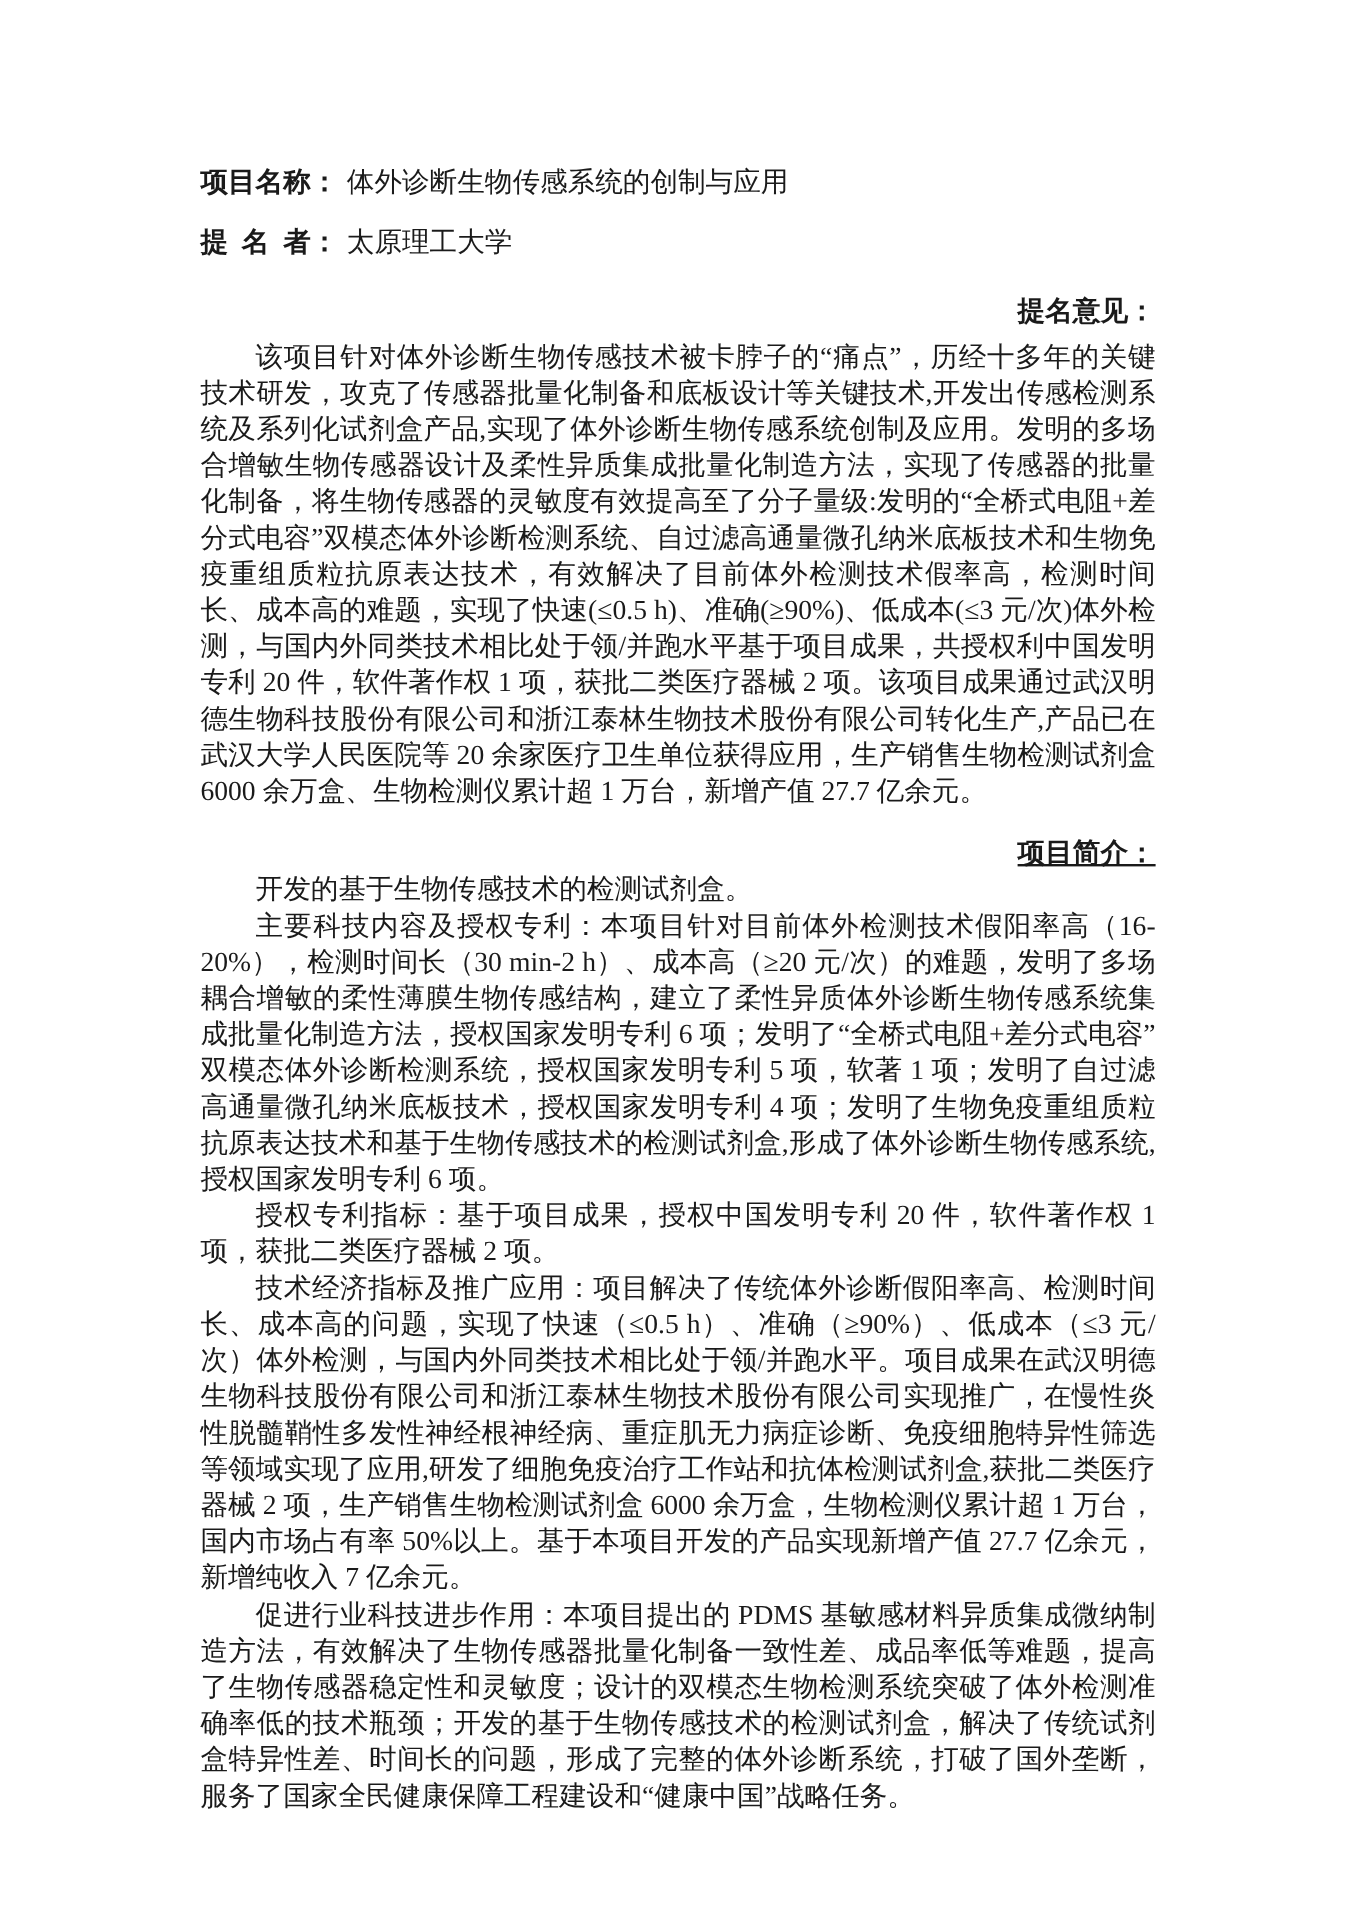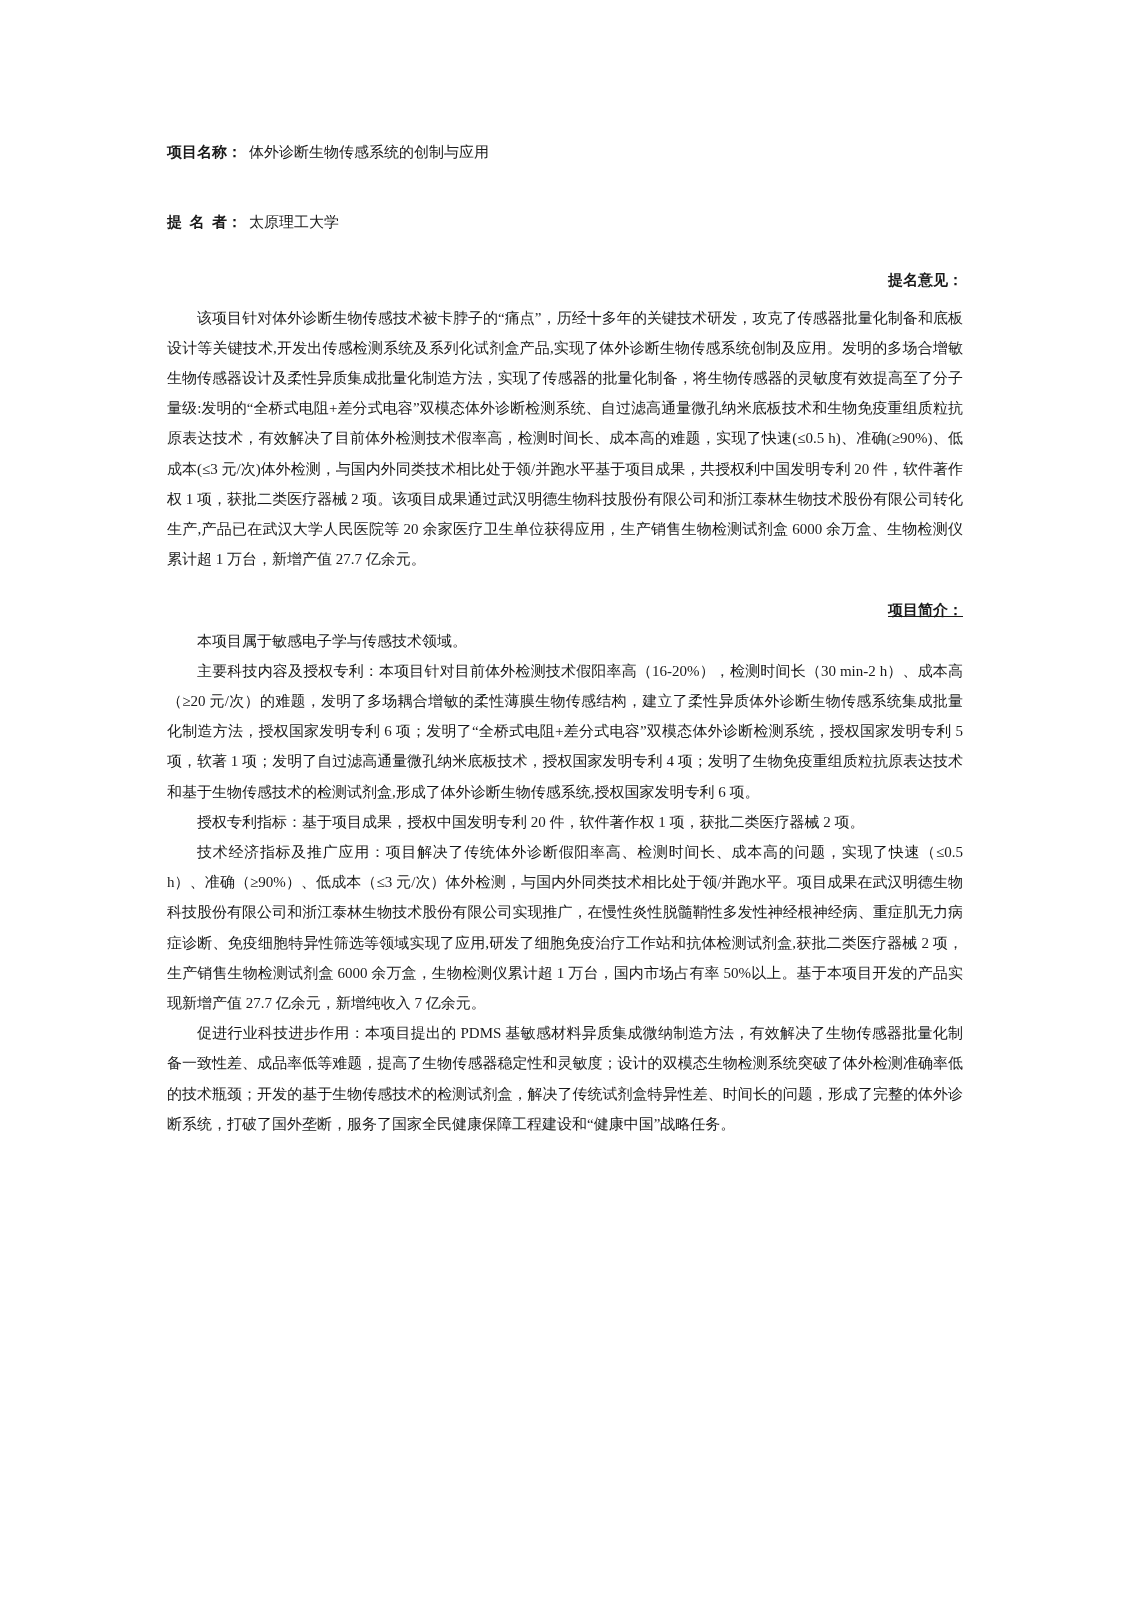--- a/index.html
+++ b/index.html
@@ -16,27 +16,27 @@
   }
   .page {
     box-sizing: border-box;
     width: 1131px;
     height: 1600px;
     padding: 137px 168px 0 167px;
     background: #ffffff;
   }
   .line, .body-p, .sec-heading {
     margin: 0;
-    font-size: 15px;
+    font-size: 23px;
     line-height: 30.2px;
     text-align: justify;
   }
   .b { font-weight: bold; }
   .head-line .b { margin-right: 7px; }
-  .line-nominator { margin-top: 40px; }
+  .line-nominator { margin-top: 20px; }
   .sec-heading {
     font-weight: bold;
     text-align: right;
   }
   .opinion-heading { margin-top: 28px; }
   .intro-heading { margin-top: 21px; text-decoration: underline; }
   .body-p { text-indent: 2em; }
   .first-after-heading { margin-top: 7px; }
 </style>
 </head>
@@ -51,19 +51,19 @@
   <p class="line head-line line-nominator">
     <span class="b">提 名 者：</span><span>太原理工大学</span>
   </p>
 
   <h2 class="sec-heading opinion-heading">提名意见：</h2>
 
   <p class="body-p first-after-heading">该项目针对体外诊断生物传感技术被卡脖子的“痛点”，历经十多年的关键技术研发，攻克了传感器批量化制备和底板设计等关键技术,开发出传感检测系统及系列化试剂盒产品,实现了体外诊断生物传感系统创制及应用。发明的多场合增敏生物传感器设计及柔性异质集成批量化制造方法，实现了传感器的批量化制备，将生物传感器的灵敏度有效提高至了分子量级:发明的“全桥式电阻+差分式电容”双模态体外诊断检测系统、自过滤高通量微孔纳米底板技术和生物免疫重组质粒抗原表达技术，有效解决了目前体外检测技术假率高，检测时间长、成本高的难题，实现了快速(≤0.5 h)、准确(≥90%)、低成本(≤3 元/次)体外检测，与国内外同类技术相比处于领/并跑水平基于项目成果，共授权利中国发明专利 20 件，软件著作权 1 项，获批二类医疗器械 2 项。该项目成果通过武汉明德生物科技股份有限公司和浙江泰林生物技术股份有限公司转化生产,产品已在武汉大学人民医院等 20 余家医疗卫生单位获得应用，生产销售生物检测试剂盒 6000 余万盒、生物检测仪累计超 1 万台，新增产值 27.7 亿余元。</p>
 
   <h2 class="sec-heading intro-heading">项目简介：</h2>
 
-  <p class="body-p">本项目属于敏感电子学与传感技术领域。</p>
+  <p class="body-p">开发的基于生物传感技术的检测试剂盒。</p>
   <p class="body-p">主要科技内容及授权专利：本项目针对目前体外检测技术假阳率高（16-20%），检测时间长（30 min-2 h）、成本高（≥20 元/次）的难题，发明了多场耦合增敏的柔性薄膜生物传感结构，建立了柔性异质体外诊断生物传感系统集成批量化制造方法，授权国家发明专利 6 项；发明了“全桥式电阻+差分式电容”双模态体外诊断检测系统，授权国家发明专利 5 项，软著 1 项；发明了自过滤高通量微孔纳米底板技术，授权国家发明专利 4 项；发明了生物免疫重组质粒抗原表达技术和基于生物传感技术的检测试剂盒,形成了体外诊断生物传感系统,授权国家发明专利 6 项。</p>
   <p class="body-p">授权专利指标：基于项目成果，授权中国发明专利 20 件，软件著作权 1 项，获批二类医疗器械 2 项。</p>
   <p class="body-p">技术经济指标及推广应用：项目解决了传统体外诊断假阳率高、检测时间长、成本高的问题，实现了快速（≤0.5 h）、准确（≥90%）、低成本（≤3 元/次）体外检测，与国内外同类技术相比处于领/并跑水平。项目成果在武汉明德生物科技股份有限公司和浙江泰林生物技术股份有限公司实现推广，在慢性炎性脱髓鞘性多发性神经根神经病、重症肌无力病症诊断、免疫细胞特异性筛选等领域实现了应用,研发了细胞免疫治疗工作站和抗体检测试剂盒,获批二类医疗器械 2 项，生产销售生物检测试剂盒 6000 余万盒，生物检测仪累计超 1 万台，国内市场占有率 50%以上。基于本项目开发的产品实现新增产值 27.7 亿余元，新增纯收入 7 亿余元。</p>
   <p class="body-p">促进行业科技进步作用：本项目提出的 PDMS 基敏感材料异质集成微纳制造方法，有效解决了生物传感器批量化制备一致性差、成品率低等难题，提高了生物传感器稳定性和灵敏度；设计的双模态生物检测系统突破了体外检测准确率低的技术瓶颈；开发的基于生物传感技术的检测试剂盒，解决了传统试剂盒特异性差、时间长的问题，形成了完整的体外诊断系统，打破了国外垄断，服务了国家全民健康保障工程建设和“健康中国”战略任务。</p>
 
 </div>
 
 </body></html>

